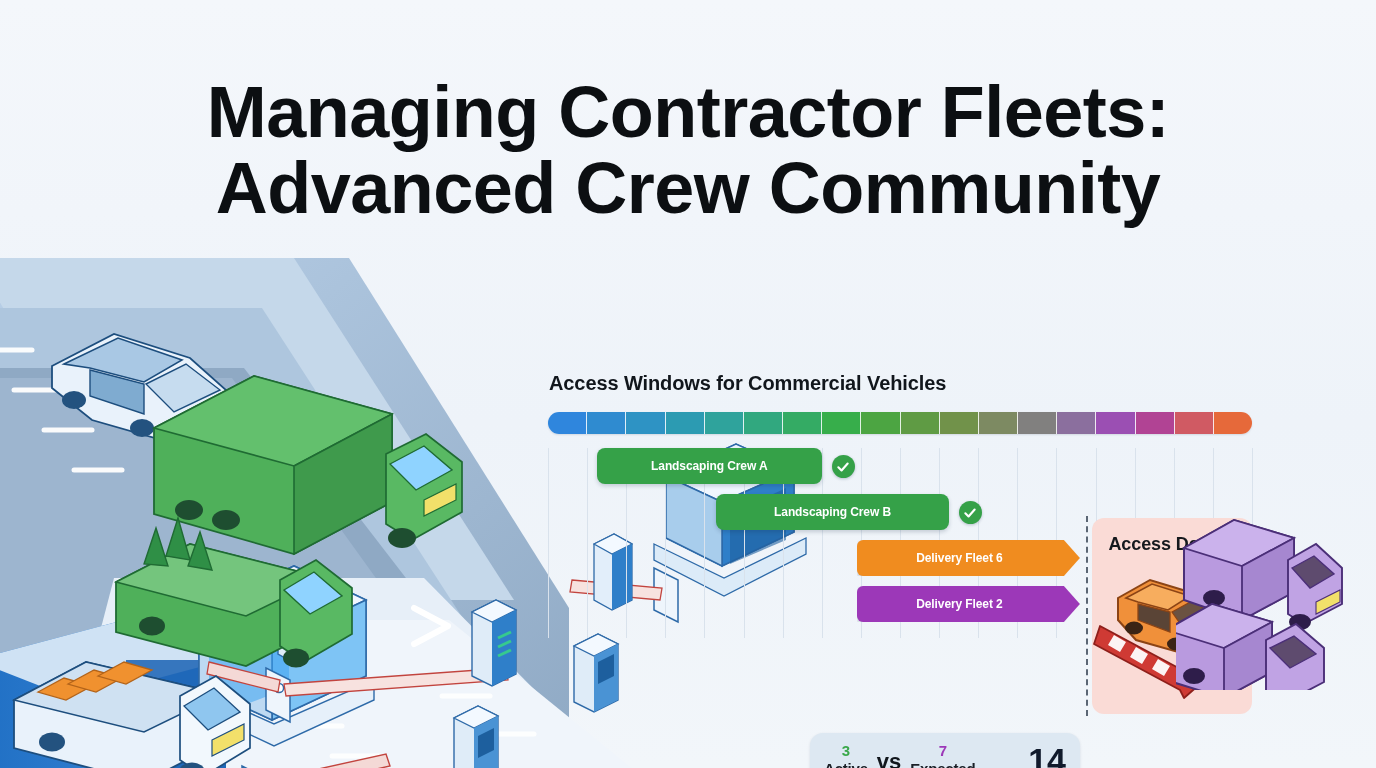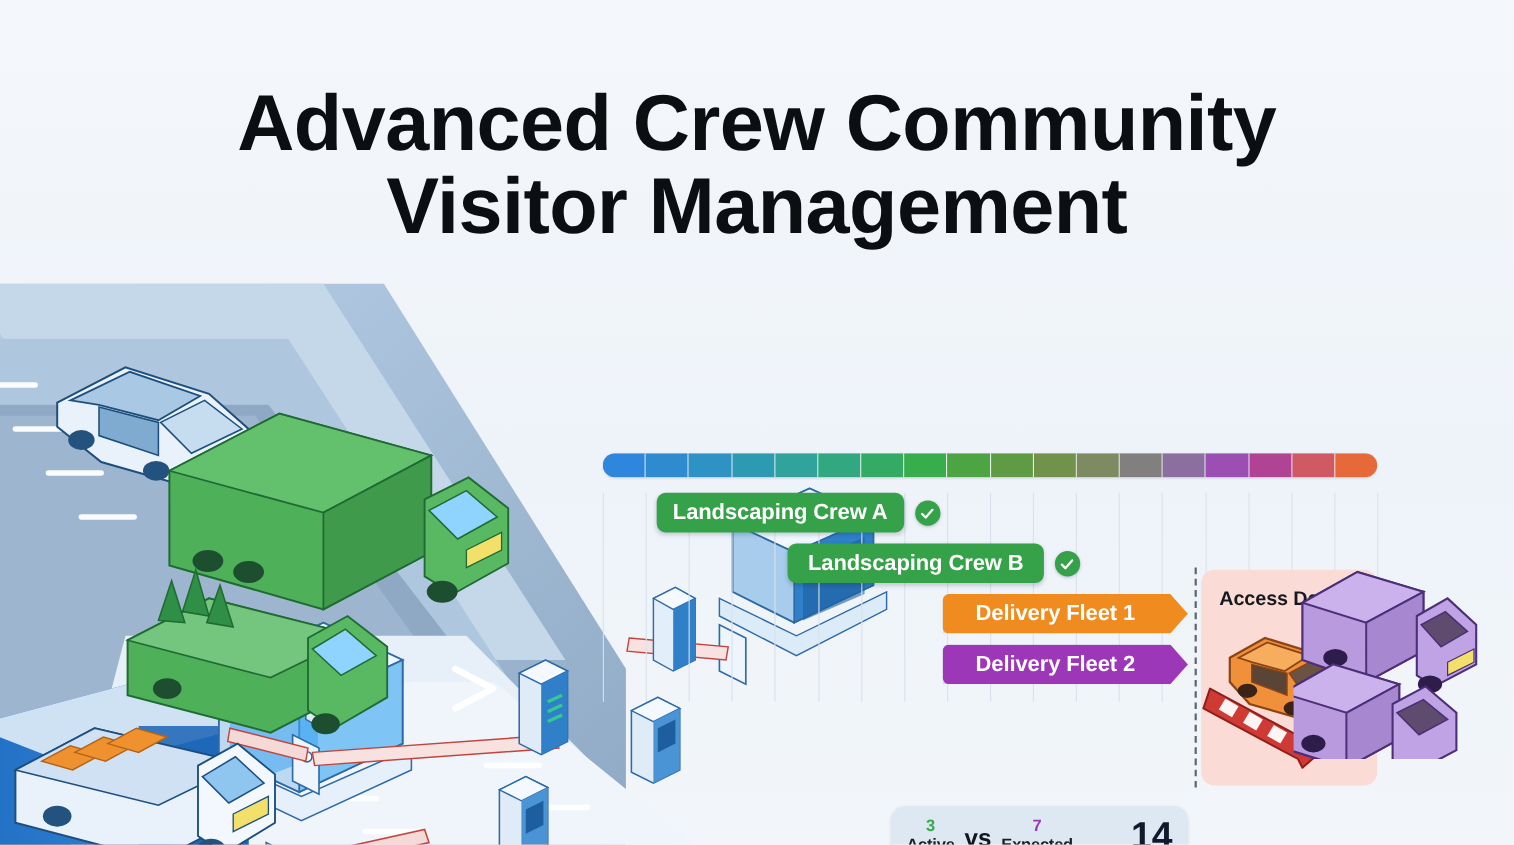--- a/index.html
+++ b/index.html
@@ -85,21 +85,21 @@
   .row { position: absolute; height: 36px; }
   .bar {
     position: absolute;
     left: 0; top: 0;
     height: 36px;
     border-radius: 8px;
     display: flex;
     align-items: center;
     justify-content: center;
     color: #fff;
-    font-size: 20px;
+    font-size: 12px;
     font-weight: 700;
     letter-spacing: -0.1px;
     box-shadow: 0 2px 4px rgba(20,40,70,.2);
     white-space: nowrap;
   }
   .bar.arrow {
     border-radius: 6px;
     clip-path: polygon(0 0, calc(100% - 16px) 0, 100% 50%, calc(100% - 16px) 100%, 0 100%);
     padding-right: 18px;
   }
@@ -325,22 +325,22 @@
       </g>
       <path d="M186 448 L222 428 L256 456 L256 500 L210 528 L186 512 Z" fill="#f2f8fd" stroke="#1d4e7e" stroke-width="1.7"></path>
       <path d="M190 458 L220 440 L246 464 L214 482 Z" fill="#8fc6ef" stroke="#1d4e7e" stroke-width="1.4"></path>
       <path d="M218 492 L250 476 L250 492 L218 508 Z" fill="#f2e06a" stroke="#1d4e7e" stroke-width="1.2"></path>
       <ellipse cx="58" cy="494" rx="13" ry="9.5" fill="#23527f"></ellipse>
       <ellipse cx="198" cy="524" rx="13" ry="9.5" fill="#23527f"></ellipse>
     </g>
   </svg>
 
   <div class="title-wrap">
+    <span class="title-line">Managing Contractor Fleets:</span>
     <span class="title-line">Advanced Crew Community</span>
-    <span class="title-line">Visitor Management</span>
   </div>
 
   <svg style="position:absolute;left:1176px;top:500px;width:200px;height:190px;z-index:35" viewBox="0 0 200 190">
 
     <g>
       <path d="M8 48 L58 20 L118 38 L118 92 L66 120 L8 100 Z" fill="#b99adf" stroke="#4b2f78" stroke-width="2"></path>
       <path d="M8 48 L58 20 L118 38 L66 66 Z" fill="#cbb2ec" stroke="#4b2f78" stroke-width="1.8"></path>
       <path d="M66 66 L118 38 L118 92 L66 120 Z" fill="#a687d0" stroke="#4b2f78" stroke-width="1.8"></path>
       <path d="M112 60 L140 44 L166 68 L166 104 L128 124 L112 114 Z" fill="#c0a3e4" stroke="#4b2f78" stroke-width="1.9"></path>
       <path d="M116 68 L138 56 L158 74 L134 88 Z" fill="#5e4b6e" stroke="#4b2f78" stroke-width="1.4"></path>
@@ -355,20 +355,21 @@
       <path d="M48 148 L96 122 L96 172 L48 198 Z" fill="#a687d0" stroke="#4b2f78" stroke-width="1.8"></path>
       <path d="M90 140 L120 124 L148 148 L148 182 L110 202 L90 192 Z" fill="#c0a3e4" stroke="#4b2f78" stroke-width="1.9"></path>
       <path d="M94 148 L118 136 L140 154 L114 168 Z" fill="#5e4b6e" stroke="#4b2f78" stroke-width="1.4"></path>
       <ellipse cx="18" cy="176" rx="11" ry="8" fill="#2e1d4a"></ellipse>
       <ellipse cx="106" cy="198" rx="11" ry="8" fill="#2e1d4a"></ellipse>
     </g>
   </svg>
 
   <div id="chart">
 
+    <div class="chart-title">Access Windows for Commercial Vehicles</div>
 
     <div class="legend-bar" id="legend-bar">
         <div class="legend-seg" style="background: rgb(47, 134, 221);"></div>
         <div class="legend-seg" style="background: rgb(47, 139, 208);"></div>
         <div class="legend-seg" style="background: rgb(46, 147, 196);"></div>
         <div class="legend-seg" style="background: rgb(44, 155, 178);"></div>
         <div class="legend-seg" style="background: rgb(47, 163, 156);"></div>
         <div class="legend-seg" style="background: rgb(49, 168, 127);"></div>
         <div class="legend-seg" style="background: rgb(52, 171, 100);"></div>
         <div class="legend-seg" style="background: rgb(55, 174, 75);"></div>
@@ -417,21 +418,21 @@
           </div>
           <div class="row" style="top: 46px; left: 0px; right: 0px;">
             <div class="bar" style="left: 171.178px; width: 232.711px; background: rgb(53, 161, 72);">Landscaping Crew B</div>
             <div class="check" style="left: 413.889px;">
               <svg viewBox="0 0 24 24">
                 <path d="M4 12.5 L9.5 18 L20 6" fill="none" stroke="#fff" stroke-width="3.6" stroke-linecap="round" stroke-linejoin="round"></path>
               </svg>
             </div>
           </div>
           <div class="row" style="top: 92px; left: 0px; right: 0px;">
-            <div class="bar arrow" style="left: 311.978px; width: 222.933px; background: rgb(240, 140, 31);">Delivery Fleet 1</div>
+            <div class="bar arrow" style="left: 311.978px; width: 222.933px; background: rgb(240, 140, 31);">Delivery Fleet 6</div>
           </div>
           <div class="row" style="top: 138px; left: 0px; right: 16px;">
             <div class="bar arrow" style="left: 311.978px; width: 222.933px; background: rgb(156, 56, 184);">Delivery Fleet 2</div>
           </div>
         </div>
 
       <div class="divider" style="left: 540.778px;"></div>
 
       <div class="denied" style="left: 546.644px; width: 160.356px; background: rgb(250, 219, 214);">
         <div class="denied-label" style="width: 160.356px;">Access Denied</div>

